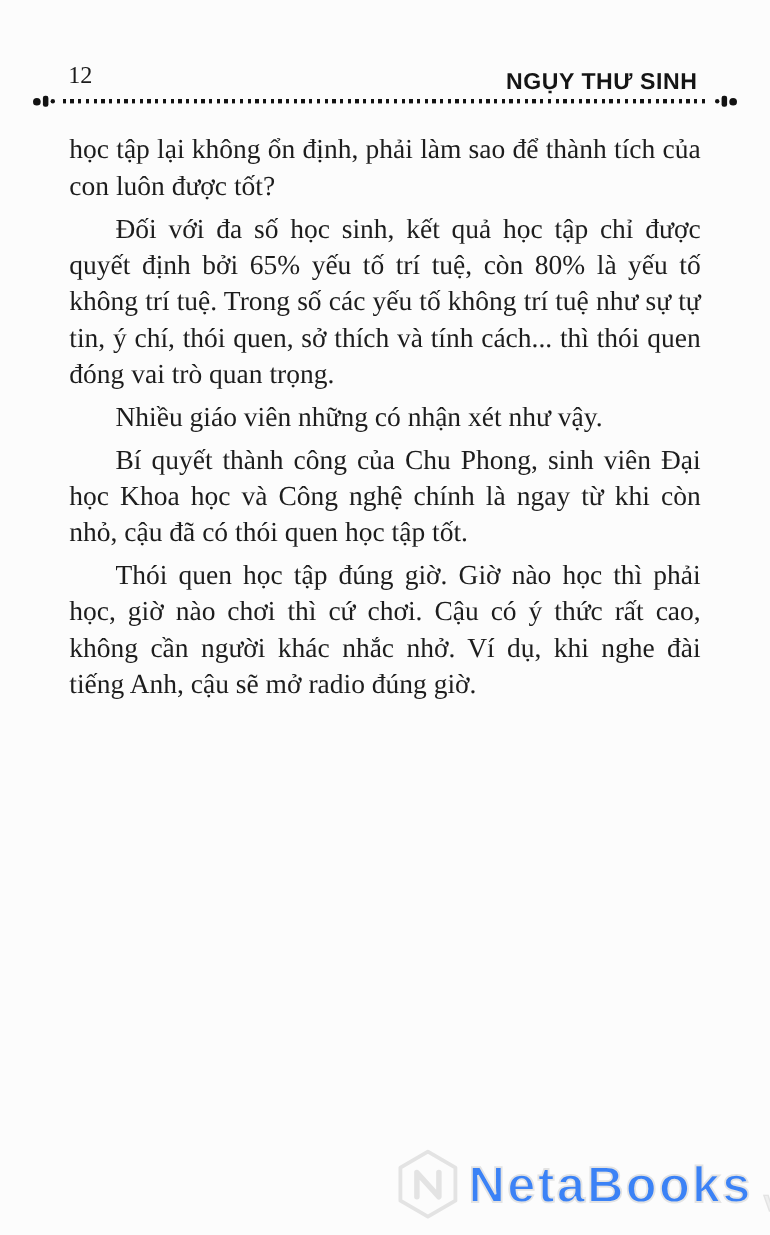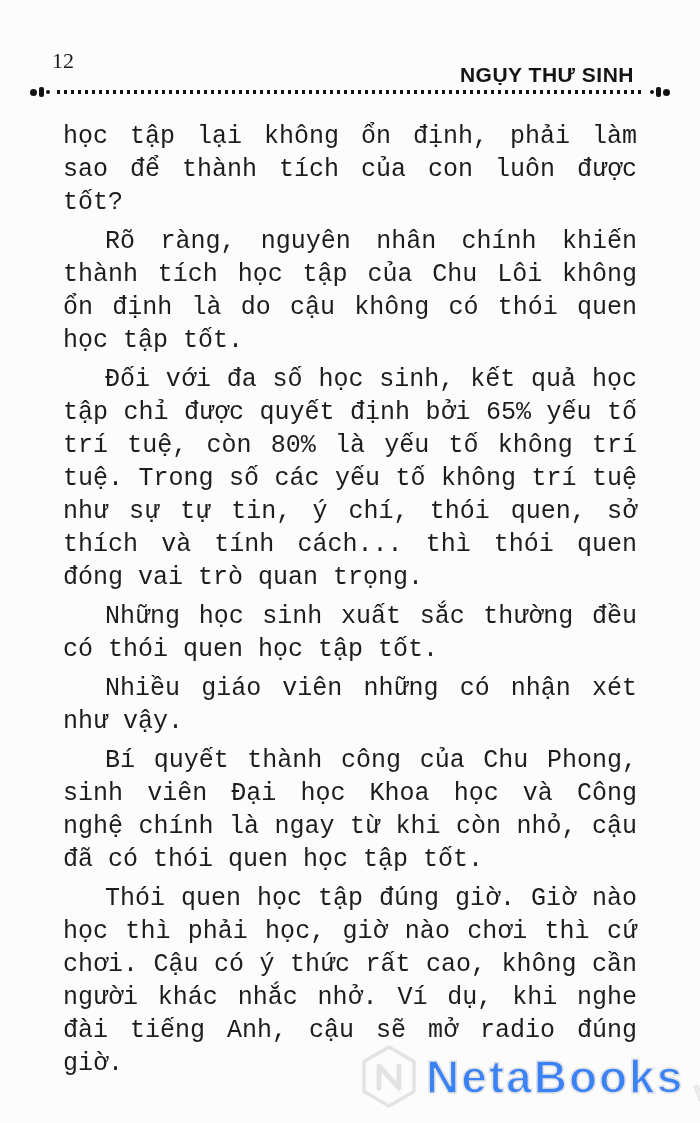--- a/index.html
+++ b/index.html
@@ -12,25 +12,25 @@
     font-family: "Liberation Serif", serif;
     color: #1d1d1d;
     overflow: hidden;
     box-sizing: border-box;
   }
 
   
   .header {
     position: absolute;
     top: 48px;
-    left: 52px;
+    left: 62px;
     right: 66px;
     display: flex;
     justify-content: space-between;
-    align-items: flex-start;
+    align-items: center;
   }
   .page-number {
     font-family: "Liberation Serif", serif;
     font-size: 22px;
     color: #1b1b1b;
   }
   .running-title {
     font-family: "Liberation Sans", sans-serif;
     font-weight: bold;
     font-size: 21px;
@@ -68,21 +68,20 @@
     width: 574px;
     font-size: 25px;
     line-height: 33px;
     text-align: justify;
     text-justify: inter-word;
     color: #1d1d1d;
   }
   .body-text p {
     margin: 0 0 6px 0;
     text-indent: 42px;
-    font-family: Liberation Mono, monospace;
   }
   .body-text p.no-indent { text-indent: 0; }
 
   
   .watermark {
     position: absolute;
     left: 360px;
     top: 1044px;
     display: flex;
     align-items: center;
@@ -132,23 +131,21 @@
     <span class="cap">
       <span class="d-sml"></span>
         <span class="d-bar"></span>
         <span class="d-big"></span>
     </span>
   </div>
 
   <div class="body-text">
 
   <p class="no-indent">học tập lại không ổn định, phải làm sao để thành tích của con luôn được tốt?</p>
-      <p>Rõ ràng, nguyên nhân chính khiến thành tích học tập của Chu Lôi không ổn định là do cậu không có thói quen học tập tốt.</p>
       <p>Đối với đa số học sinh, kết quả học tập chỉ được quyết định bởi 65% yếu tố trí tuệ, còn 80% là yếu tố không trí tuệ. Trong số các yếu tố không trí tuệ như sự tự tin, ý chí, thói quen, sở thích và tính cách... thì thói quen đóng vai trò quan trọng.</p>
-      <p>Những học sinh xuất sắc thường đều có thói quen học tập tốt.</p>
       <p>Nhiều giáo viên những có nhận xét như vậy.</p>
       <p>Bí quyết thành công của Chu Phong, sinh viên Đại học Khoa học và Công nghệ chính là ngay từ khi còn nhỏ, cậu đã có thói quen học tập tốt.</p>
       <p>Thói quen học tập đúng giờ. Giờ nào học thì phải học, giờ nào chơi thì cứ chơi. Cậu có ý thức rất cao, không cần người khác nhắc nhở. Ví dụ, khi nghe đài tiếng Anh, cậu sẽ mở radio đúng giờ.</p>
     </div>
 
   <div class="watermark">
     <svg class="wm-logo" width="58" height="66" viewBox="0 0 58 66" fill="none" xmlns="http://www.w3.org/2000/svg">
       <polygon points="29,3 54,17.5 54,47.5 29,62 4,47.5 4,17.5" stroke="#e3e3e3" stroke-width="3.5" fill="none" stroke-linejoin="round"></polygon>
       <polyline points="19,44 19,22 39,44 39,22" stroke="#e3e3e3" stroke-width="5" fill="none" stroke-linecap="round" stroke-linejoin="round"></polyline>
     </svg>

